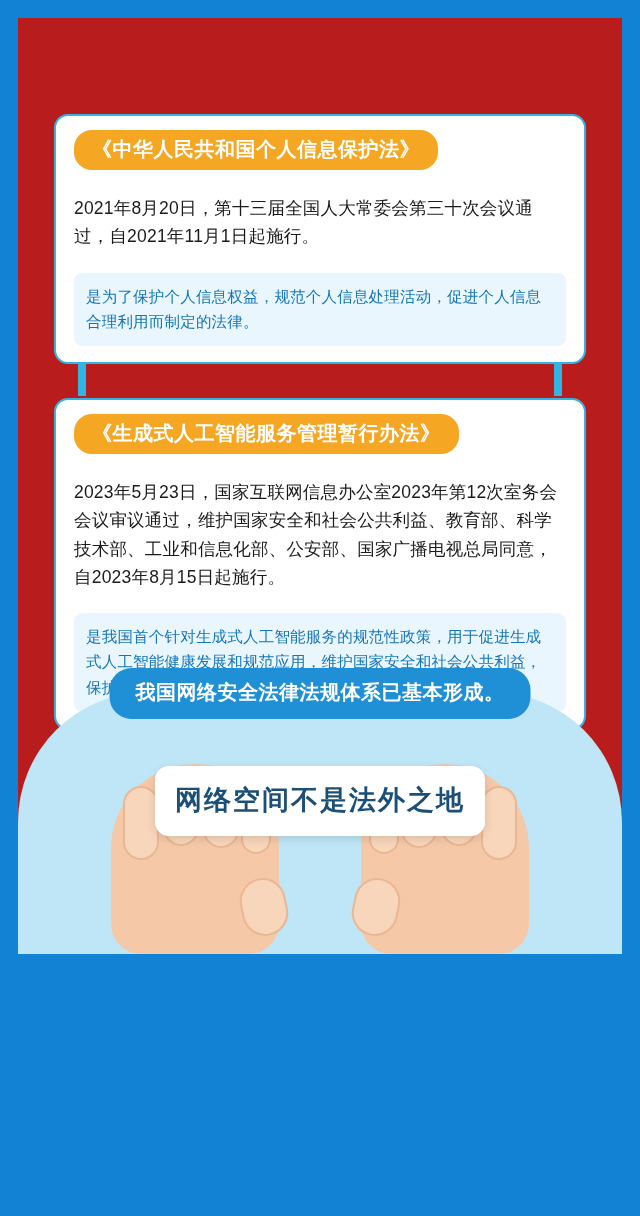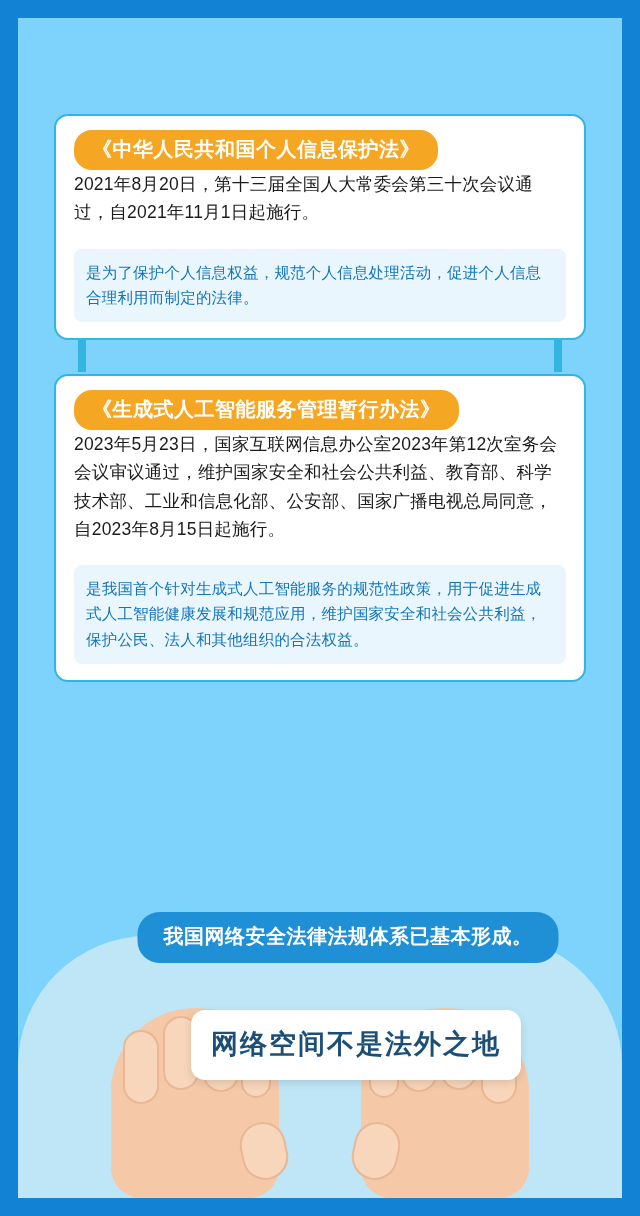--- a/index.html
+++ b/index.html
@@ -17,22 +17,22 @@
     position: relative;
     width: 640px;
     height: 1216px;
     background: #1283d4;
     box-sizing: border-box;
     padding: 18px;
   }
   .inner {
     position: relative;
     width: 604px;
-    height: 1180px;
-    background: #7dd3fc;
+    height: 936px;
+    background: #b91c1c;
     box-sizing: border-box;
     overflow: hidden;
   }
   .cards {
     position: relative;
     padding: 96px 36px 0 36px;
   }
   .card {
     position: relative;
     background: #ffffff;
@@ -70,21 +70,21 @@
     color: #ffffff;
     font-size: 20px;
     font-weight: bold;
     line-height: 1;
     padding: 9px 18px 11px 18px;
     border-radius: 18px;
     letter-spacing: 0.5px;
     white-space: nowrap;
   }
   .body-text {
-    margin-top: 0;
+    margin-top: 24px;
     font-size: 17.5px;
     line-height: 1.62;
     color: #1b1b1b;
     letter-spacing: 0.2px;
   }
   .note {
     margin-top: 22px;
     background: #eaf6fd;
     border-radius: 8px;
     padding: 11px 12px 12px 12px;
@@ -115,21 +115,20 @@
     transform: translateX(-50%);
     top: 14px;
     background: #1f8fd6;
     color: #ffffff;
     font-size: 20px;
     font-weight: bold;
     border-radius: 22px;
     padding: 11px 26px 13px 26px;
     white-space: nowrap;
     letter-spacing: 0.5px;
-    margin-left: 28px;
   }
 
   
   .hands {
     position: absolute;
     left: 50%;
     transform: translateX(-50%);
     bottom: 0;
     width: 430px;
     height: 240px;
@@ -179,21 +178,20 @@
     position: absolute;
     left: 50%;
     transform: translateX(-50%);
     top: 52px;
     width: 330px;
     background: #ffffff;
     border-radius: 14px;
     box-shadow: 0 3px 10px rgba(0,0,0,0.12);
     text-align: center;
     padding: 16px 0 18px 0;
-    margin-left: 36px;
   }
   .banner-text {
     color: #1b4f77;
     font-size: 27px;
     font-weight: bold;
     letter-spacing: 2px;
     font-family: "Liberation Serif", serif;
   }
 </style>
 </head>

